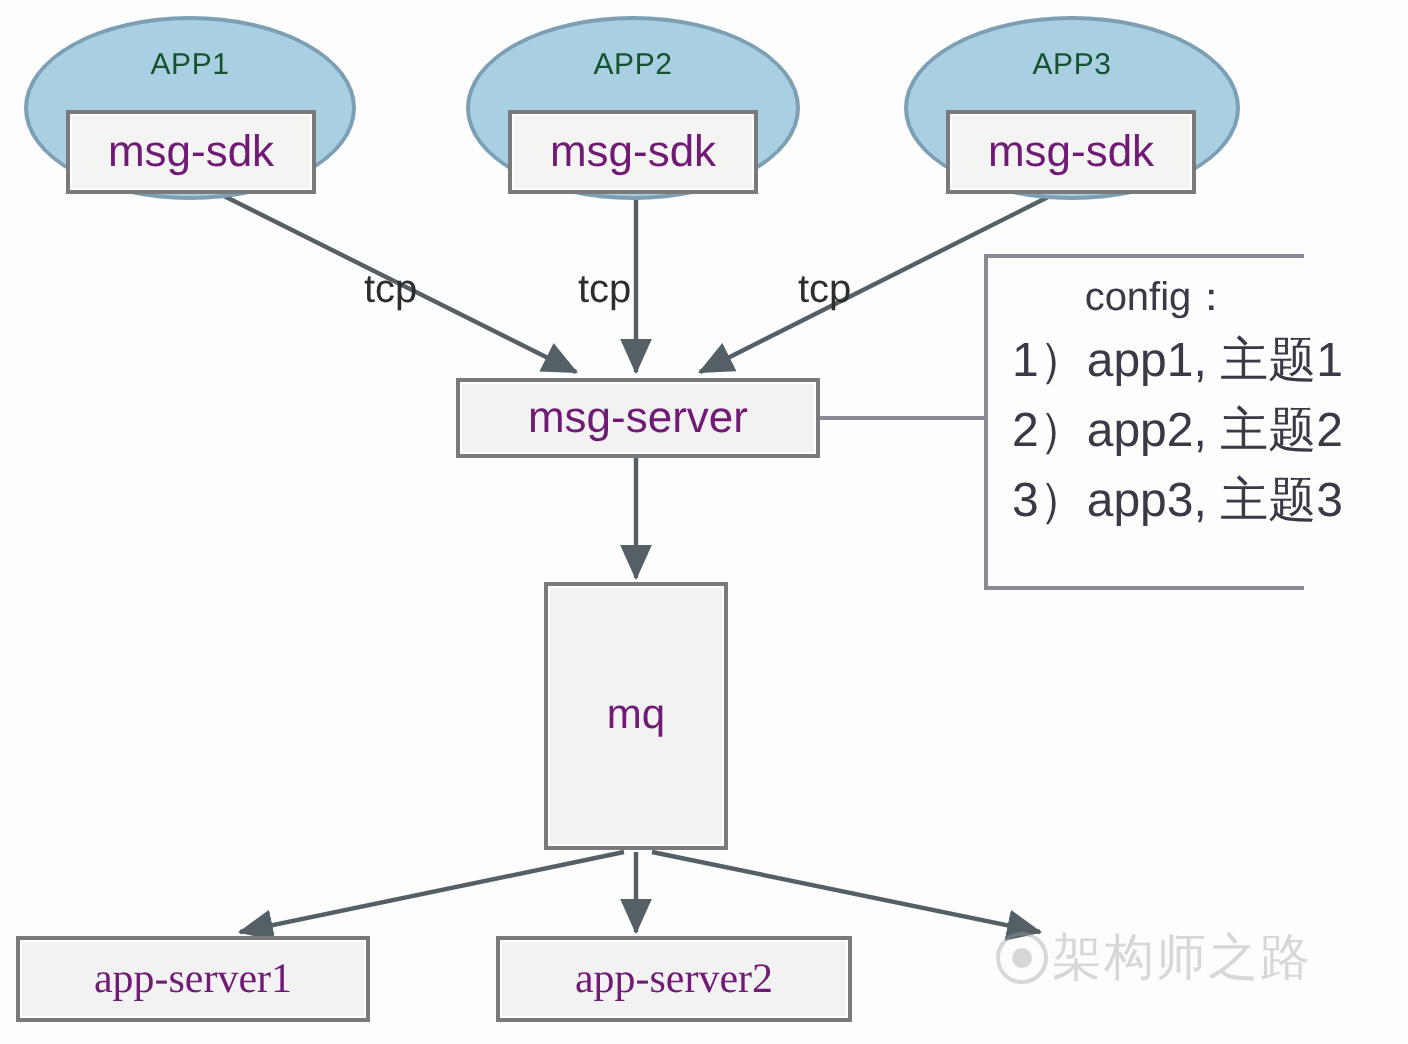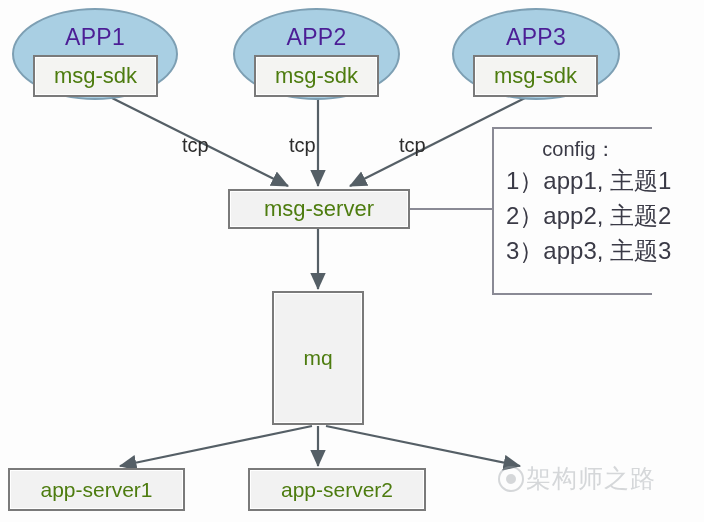--- a/index.html
+++ b/index.html
@@ -31,48 +31,49 @@
     background: #a9cfe3;
     border: 2px solid #7d9fb3;
     box-sizing: border-box;
   }
   .app-label {
     position: absolute;
     left: 0;
     right: 0;
     top: 14px;
     text-align: center;
-    font-size: 23px;
-    color: #4c1d95;
+    font-size: 15px;
+    color: #14532d;
     letter-spacing: 0.3px;
   }
   
   .rect-box {
     position: absolute;
     background: #f2f2f2;
     border: 2px solid #7a7a7a;
     box-sizing: border-box;
     display: flex;
     align-items: center;
     justify-content: center;
-    color: #4d7c0f;
+    color: #701a75;
     box-shadow: inset 0 0 0 1px #ffffff;
   }
   .sdk-box {
     font-size: 22px;
     background: #f4f4f2;
   }
   .server-box {
     font-size: 22px;
   }
   .mq-box {
     font-size: 21px;
   }
   .appserver-box {
     font-size: 21px;
+    font-family: Liberation Serif, serif;
   }
   
   .edge-label {
     position: absolute;
     font-size: 20px;
     color: #2d2d2d;
     white-space: nowrap;
     text-align: right;
   }
   

